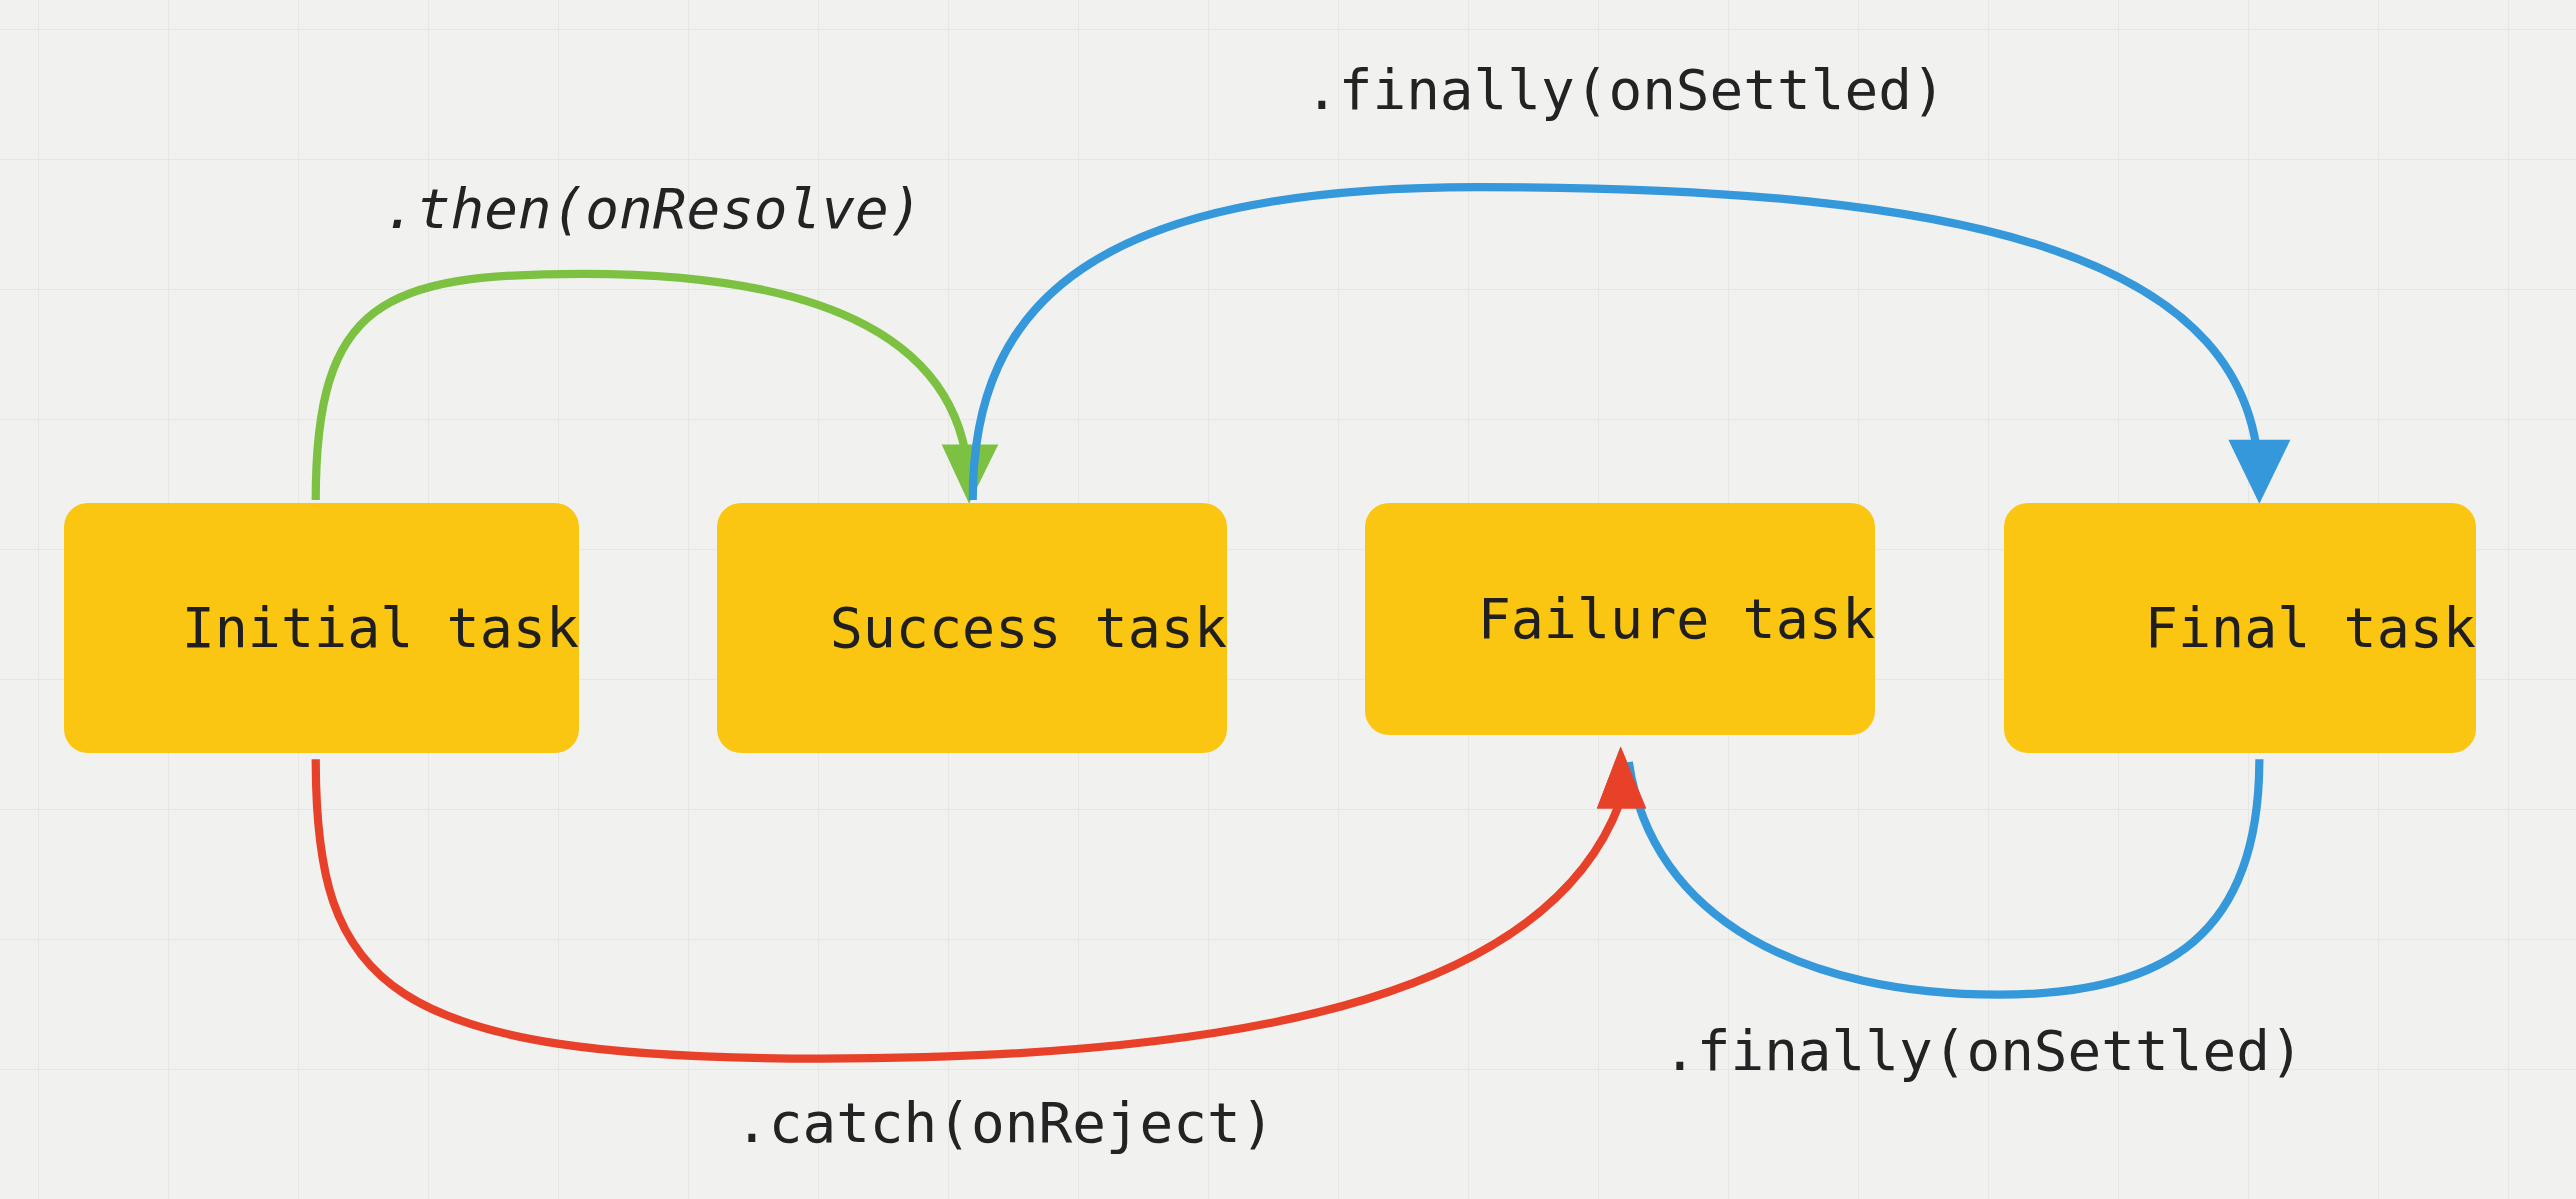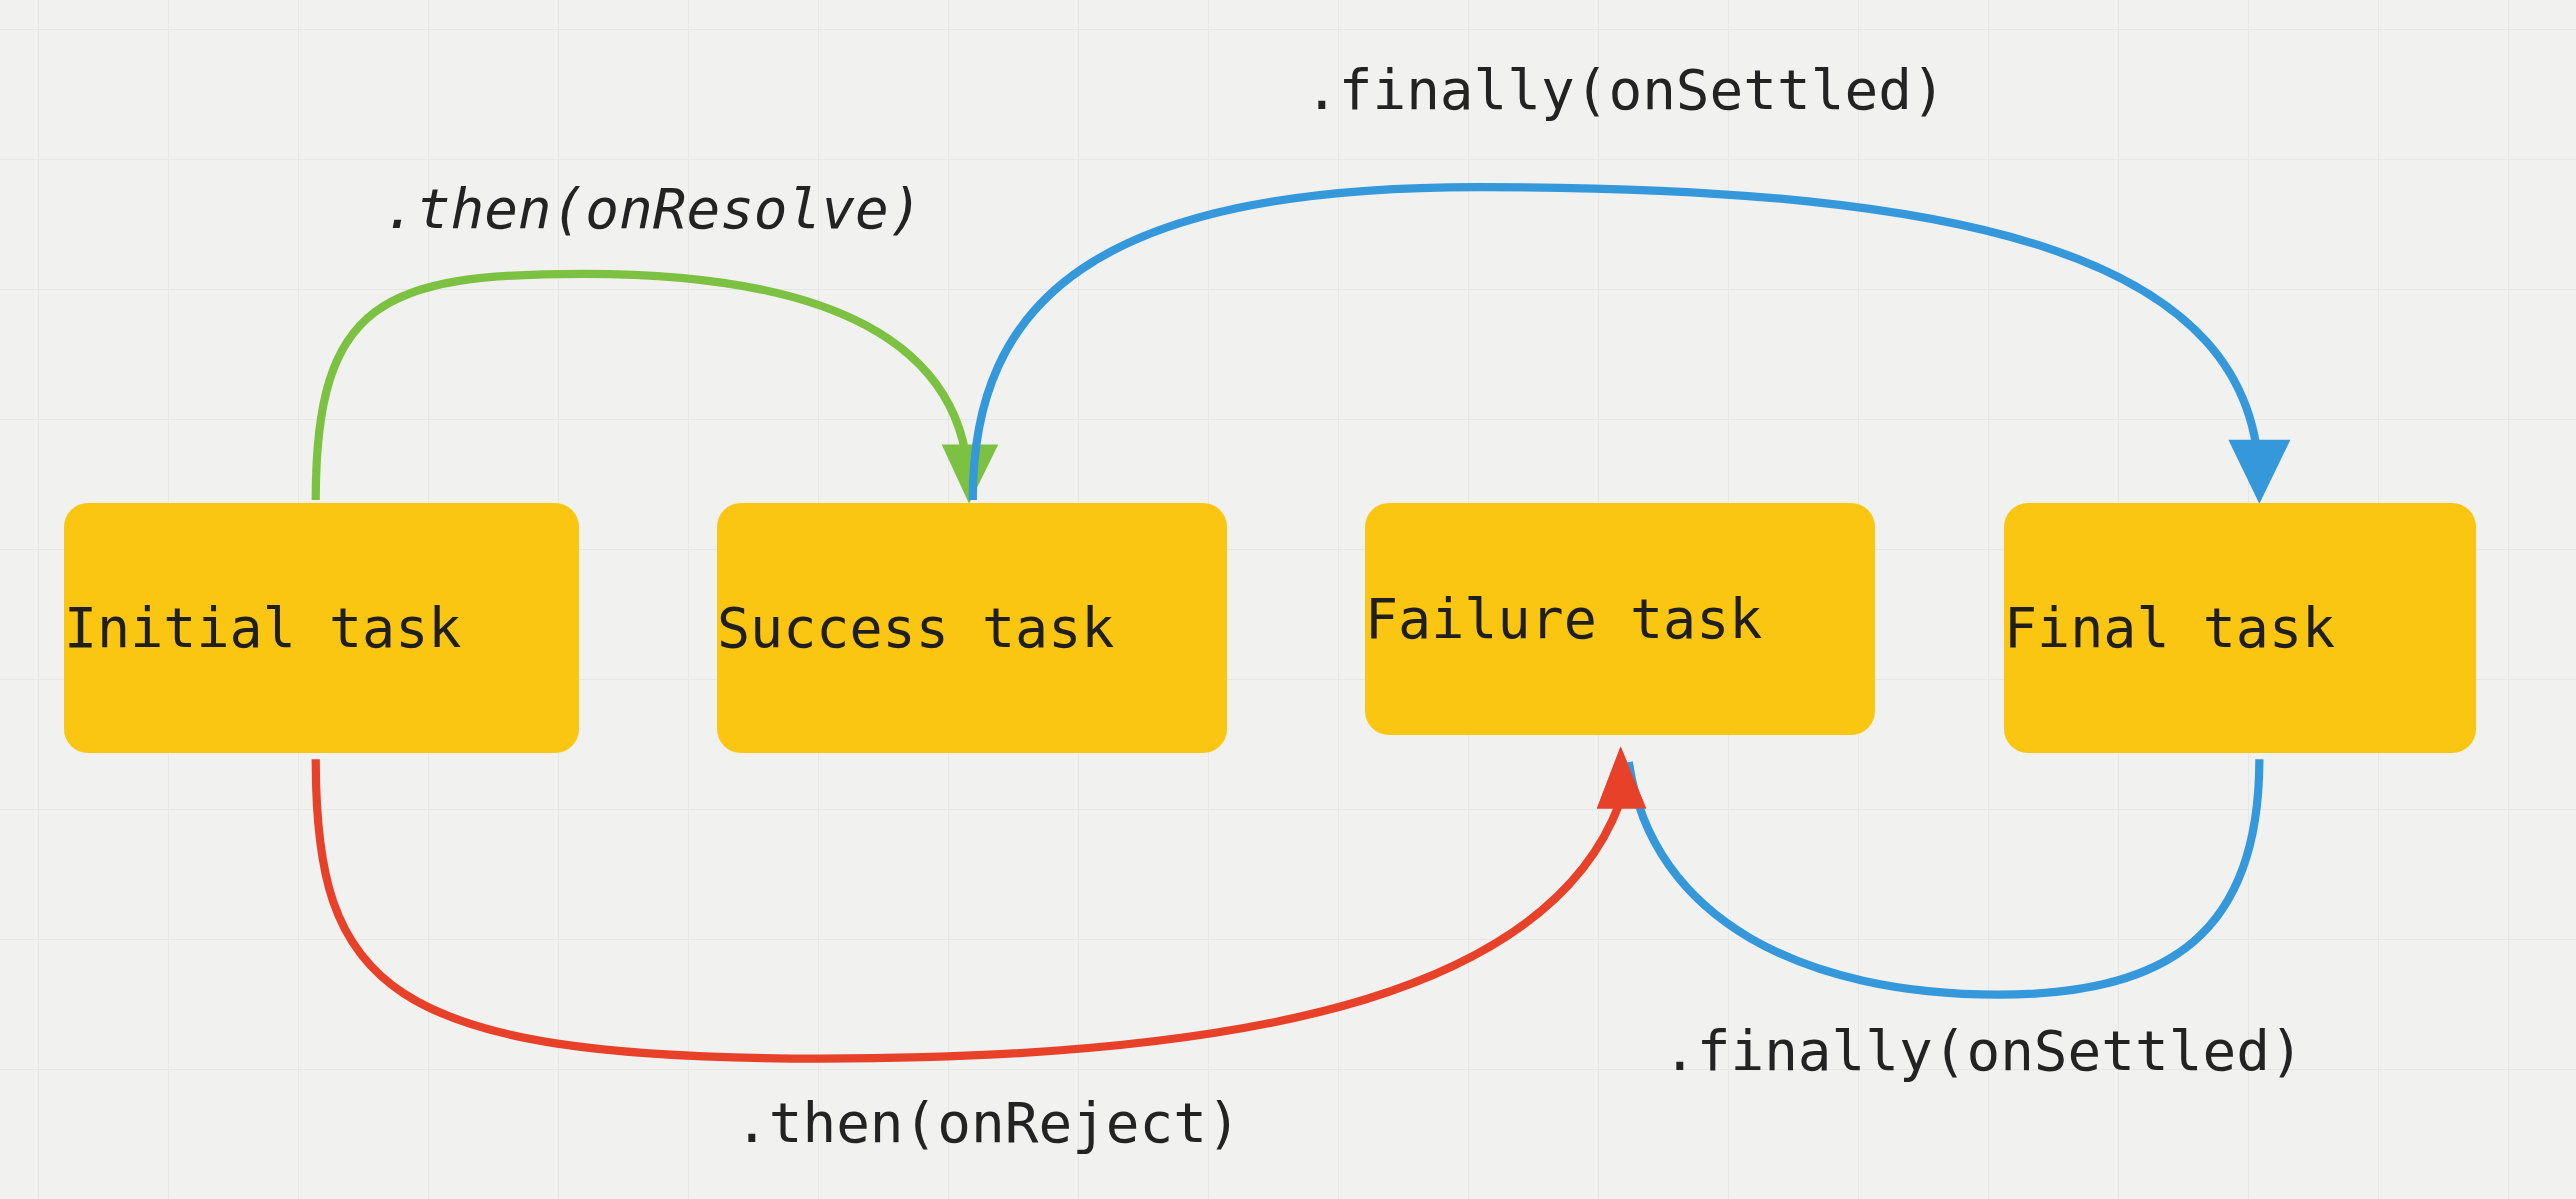--- a/index.html
+++ b/index.html
@@ -26,21 +26,21 @@
     top: 0;
     width: 2576px;
     height: 1200px;
   }
   .node-box {
     position: absolute;
     background: #fbc611;
     border-radius: 24px;
     display: flex;
     align-items: center;
-    justify-content: flex-start;
+    justify-content: flex-end;
     box-sizing: border-box;
   }
   .node-label {
     font-family: "DejaVu Sans Mono", "Liberation Mono", monospace;
     font-size: 55px;
     color: #1f1f1f;
     letter-spacing: 0px;
     white-space: pre;
     line-height: 1;
   }
@@ -94,21 +94,21 @@
   </div>
 
   <div class="node-box" style="left:2004px; top:503px; width:472px; height:250px;">
     <span class="node-label">Final task</span>
   </div>
 
   <div class="edge-label" style="left:383px; top:181px;font-style:italic;">.then(onResolve)</div>
 
   <div class="edge-label" style="left:1305px; top:62px;">.finally(onSettled)</div>
 
-  <div class="edge-label" style="left:735px; top:1095px;">.then(onReject)</div>
+  <div class="edge-label" style="left:735px; top:1095px;">.catch(onReject)</div>
 
   <div class="edge-label" style="left:1663px; top:1023px;">.finally(onSettled)</div>
 
   <svg style="position:absolute; left:0; top:0; width:2576px; height:1200px; pointer-events:none;" viewBox="0 0 2823 1315" xmlns="http://www.w3.org/2000/svg">
     <polygon points="1776,818 1750,886 1804,886" fill="#e8412a"></polygon>
   </svg>
 
 </div>
 
 

